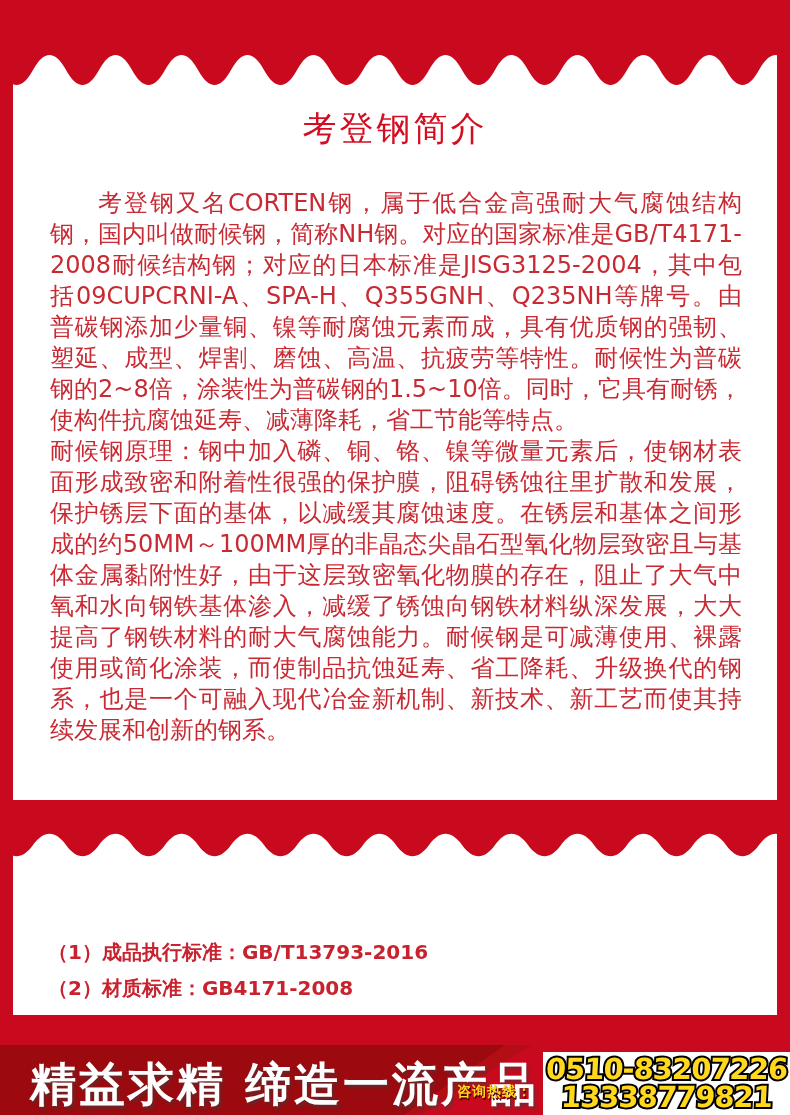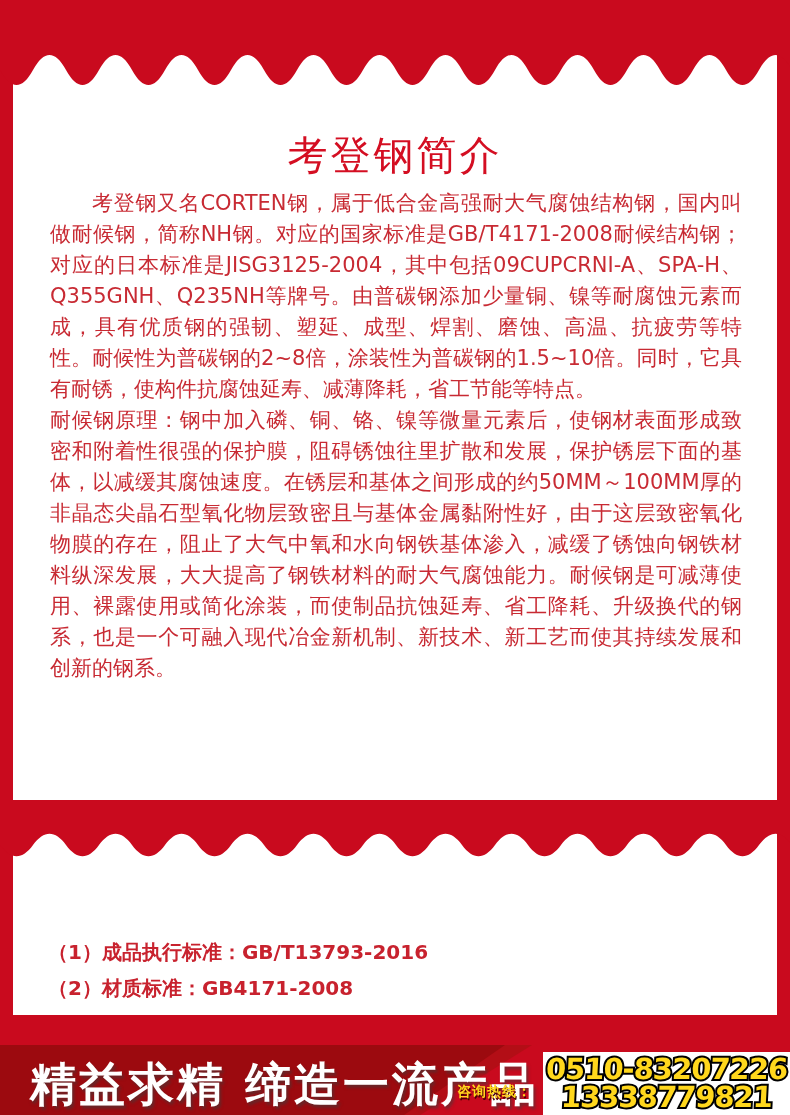--- a/index.html
+++ b/index.html
@@ -41,29 +41,29 @@
   .wave-sep { top: 832px; height: 30px; }
 
   .section-title {
     position: absolute;
     left: 0; width: 790px;
     text-align: center;
     color: #d40e22;
     letter-spacing: 3px;
     font-weight: 400;
   }
-  .title-intro { top: 128px; font-size: 40px; }
+  .title-intro { top: 106px; font-size: 34px; }
   .title-standards { top: 872px; font-size: 32px; }
 
   .intro-text {
     position: absolute;
     left: 50px; top: 188px;
     width: 692px;
     color: #c82a33;
-    font-size: 21px;
+    font-size: 24px;
     line-height: 31px;
     text-align: justify;
   }
   .intro-text p.indent { text-indent: 2em; }
 
   .standards-list {
     position: absolute;
     left: 48px; top: 934px;
     width: 660px;
     color: #c8222e;

